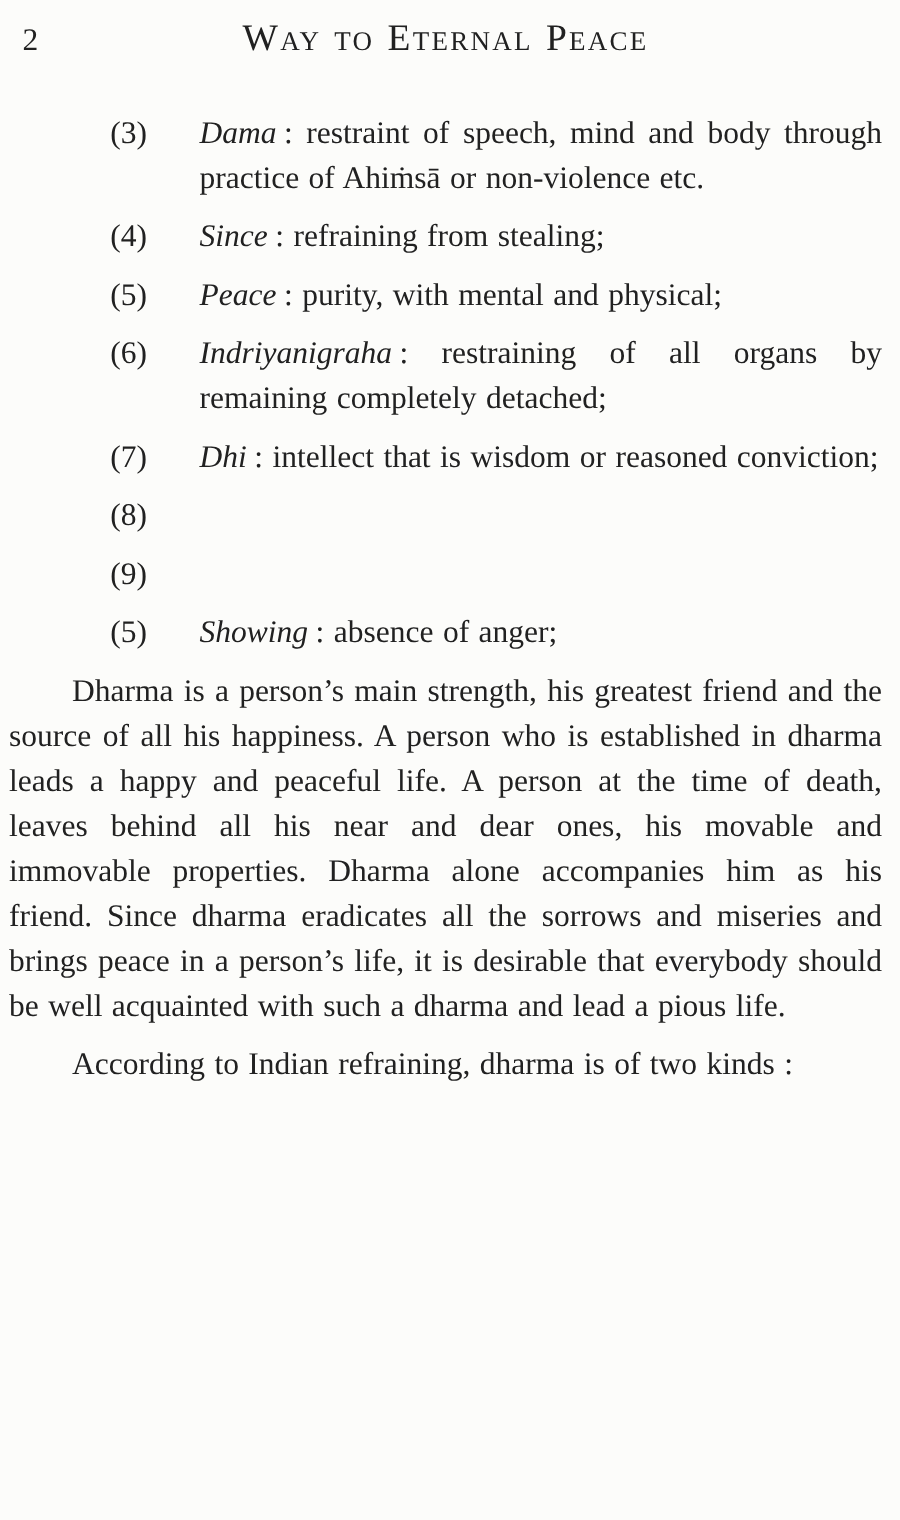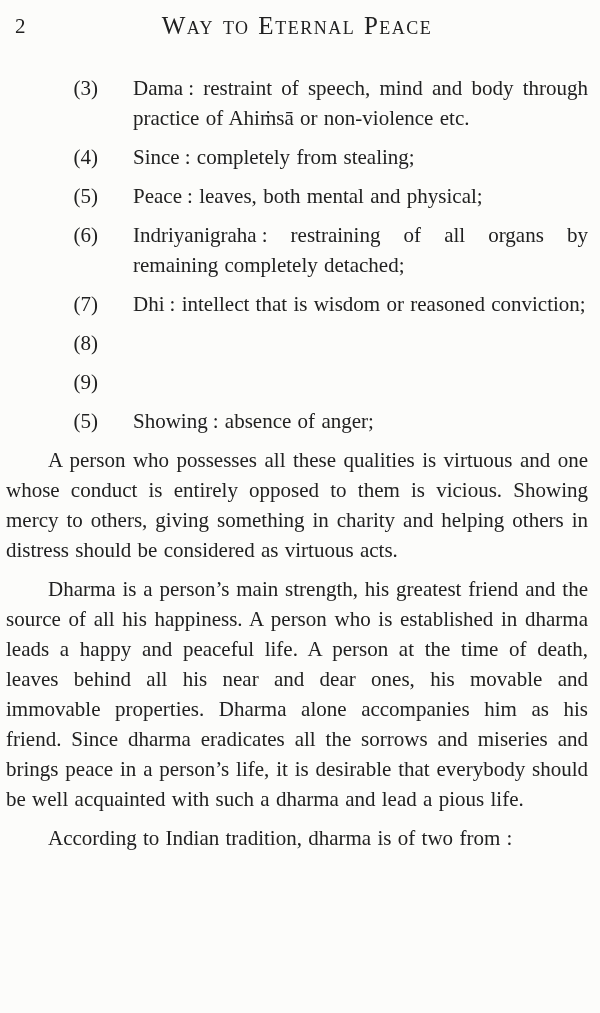--- a/index.html
+++ b/index.html
@@ -27,21 +27,21 @@
     display: block;
     text-align: center;
     font-variant: small-caps;
     letter-spacing: 1.5px;
     font-size: 25px;
   }
   .list { margin-top: 35px; }
   .list-item { display: flex; margin-bottom: 9px; }
   .num { flex: none; width: 92px; text-align: right; }
   .item-text { flex: 1; margin-left: 35px; text-align: justify; }
-  .term { }
+  .term { font-style: italic; }
   .sep { margin-left: 5px; }
   .para {
     text-align: justify;
     text-indent: 42px;
     margin: 0 0 9px 0;
   }
 </style>
 </head>
 <body>
 
@@ -59,29 +59,29 @@
       <div class="item-text">
         <span class="term">Dama</span><span class="sep">:</span>
         <span>restraint of speech, mind and body through practice of Ahiṁsā or non-violence etc.</span>
       </div>
     </div>
 
     <div class="list-item">
       <span class="num">(4)</span>
       <div class="item-text">
         <span class="term">Since</span><span class="sep">:</span>
-        <span>completely from stealing;</span>
+        <span>refraining from stealing;</span>
       </div>
     </div>
 
     <div class="list-item">
       <span class="num">(5)</span>
       <div class="item-text">
         <span class="term">Peace</span><span class="sep">:</span>
-        <span>leaves, both mental and physical;</span>
+        <span>purity, with mental and physical;</span>
       </div>
     </div>
 
     <div class="list-item">
       <span class="num">(6)</span>
       <div class="item-text">
         <span class="term">Indriyanigraha</span><span class="sep">:</span>
         <span>restraining of all organs by remaining completely detached;</span>
       </div>
     </div>
@@ -105,17 +105,16 @@
     <div class="list-item">
       <span class="num">(5)</span>
       <div class="item-text">
         <span class="term">Showing</span><span class="sep">:</span>
         <span>absence of anger;</span>
       </div>
     </div>
 
   </div>
 
-  <p class="para">A person who possesses all these qualities is virtuous and one whose conduct is entirely opposed to them is vicious. Showing mercy to others, giving something in charity and helping others in distress should be considered as virtuous acts.</p>
   <p class="para">Dharma is a person’s main strength, his greatest friend and the source of all his happiness. A person who is established in dharma leads a happy and peaceful life. A person at the time of death, leaves behind all his near and dear ones, his movable and immovable properties. Dharma alone accompanies him as his friend. Since dharma eradicates all the sorrows and miseries and brings peace in a person’s life, it is desirable that everybody should be well acquainted with such a dharma and lead a pious life.</p>
-  <p class="para">According to Indian tradition, dharma is of two from :</p>
+  <p class="para">According to Indian refraining, dharma is of two kinds :</p>
 
 </div>
 
 </body></html>

